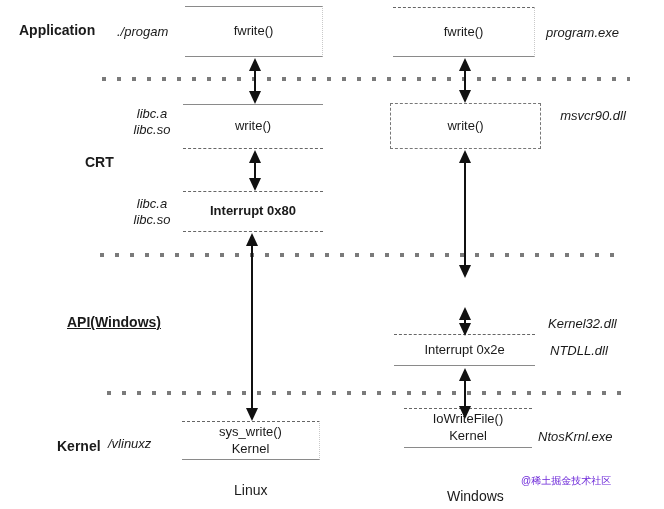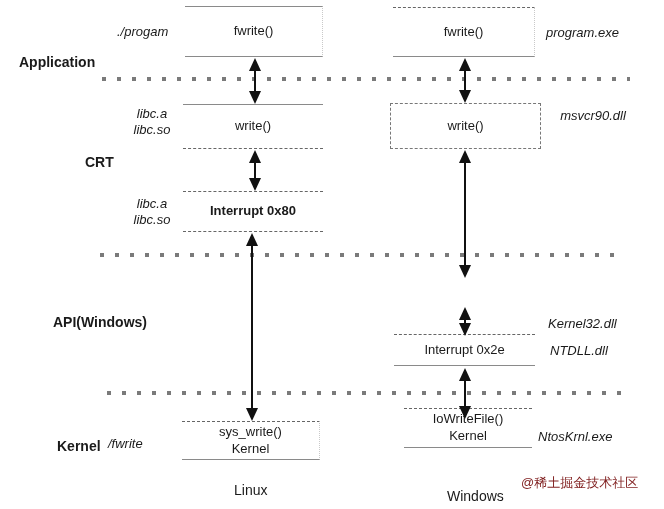--- a/index.html
+++ b/index.html
@@ -33,42 +33,42 @@
     content:"";position:absolute;top:0;left:0;width:0;height:0;
     border-left:6px solid transparent;border-right:6px solid transparent;
     border-bottom:13px solid #111;
   }
   .varrow::after{
     content:"";position:absolute;bottom:0;left:0;width:0;height:0;
     border-left:6px solid transparent;border-right:6px solid transparent;
     border-top:13px solid #111;
   }
   .caption{position:absolute;font-size:14px;white-space:nowrap;}
-  .watermark{position:absolute;font-size:13px;color:#7f1d1d;white-space:nowrap;}
+  .watermark{position:absolute;font-size:10px;color:#6d28d9;white-space:nowrap;}
 </style>
 </head>
 <body>
 
 <div class="diagram">
 
-  <div class="lbl bold" style="left:19px;top:22px;margin-top:32px;">Application</div>
+  <div class="lbl bold" style="left:19px;top:22px;">Application</div>
   <div class="lbl bold" style="left:62px;top:154px;margin-left:23px;">CRT</div>
-  <div class="lbl bold" style="left:53px;top:314px;">API(Windows)</div>
+  <div class="lbl bold" style="left:67px;top:314px;text-decoration:underline;">API(Windows)</div>
   <div class="lbl bold" style="left:57px;top:438px;">Kernel</div>
 
   <div class="lbl ital" style="left:117px;top:24px;">./progam</div>
   <div class="stack" style="left:124px;top:106px;width:56px;">
     <div>libc.a</div>
     <div>libc.so</div>
   </div>
   <div class="stack" style="left:124px;top:196px;width:56px;">
     <div>libc.a</div>
     <div>libc.so</div>
   </div>
-  <div class="lbl ital" style="left:108px;top:436px;">/fwrite</div>
+  <div class="lbl ital" style="left:108px;top:436px;">/vlinuxz</div>
 
   <div class="lbl ital" style="left:546px;top:25px;">program.exe</div>
   <div class="stack" style="left:543px;top:108px;width:100px;">
     <div>msvcr90.dll</div>
   </div>
   <div class="lbl ital" style="left:548px;top:281px;margin-top:35px;">Kernel32.dll</div>
   <div class="lbl ital" style="left:550px;top:343px;">NTDLL.dll</div>
   <div class="lbl ital" style="left:538px;top:429px;">NtosKrnl.exe</div>
 
   <div class="box bt-solid bb-solid br-dot" style="left:185px;top:6px;width:138px;height:51px;">

